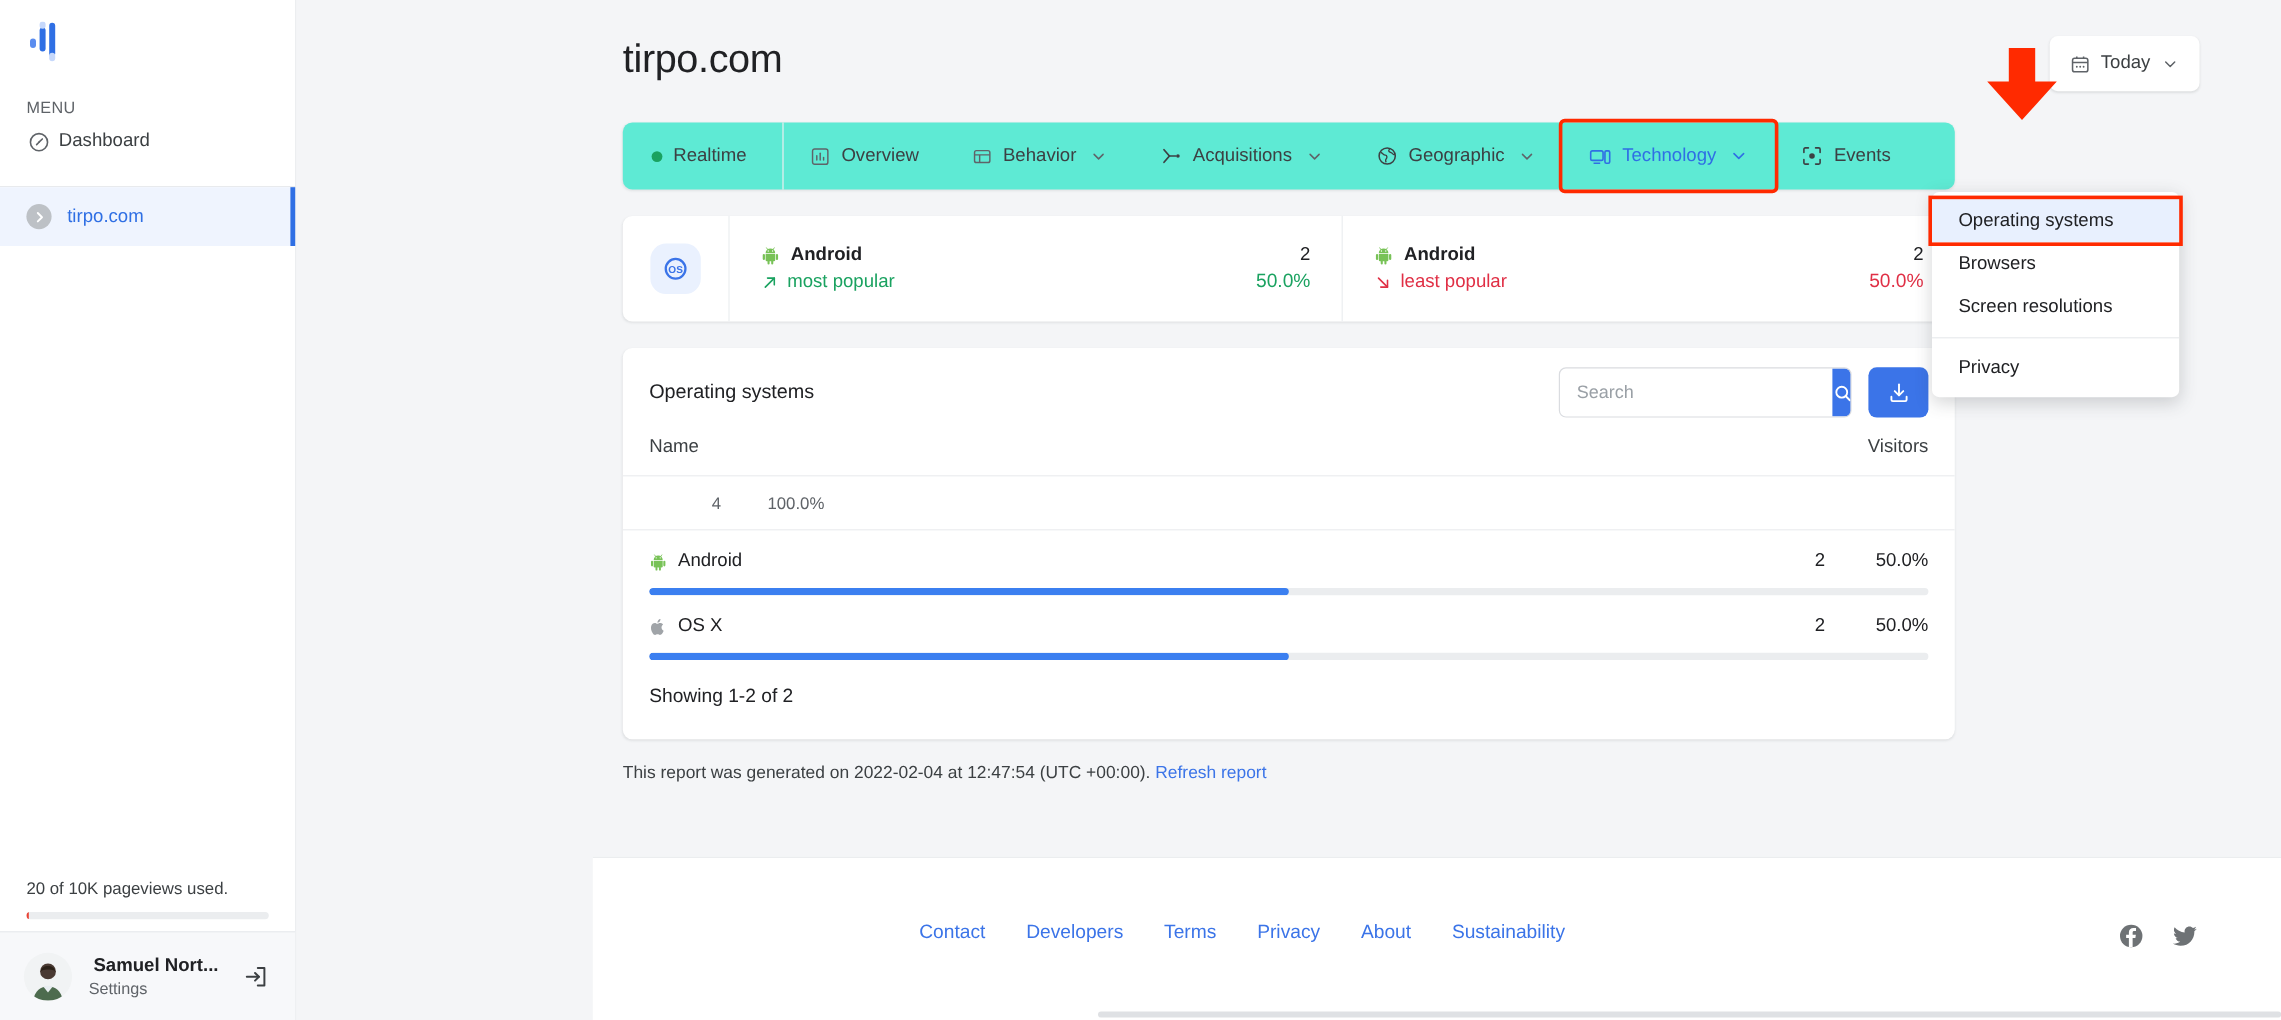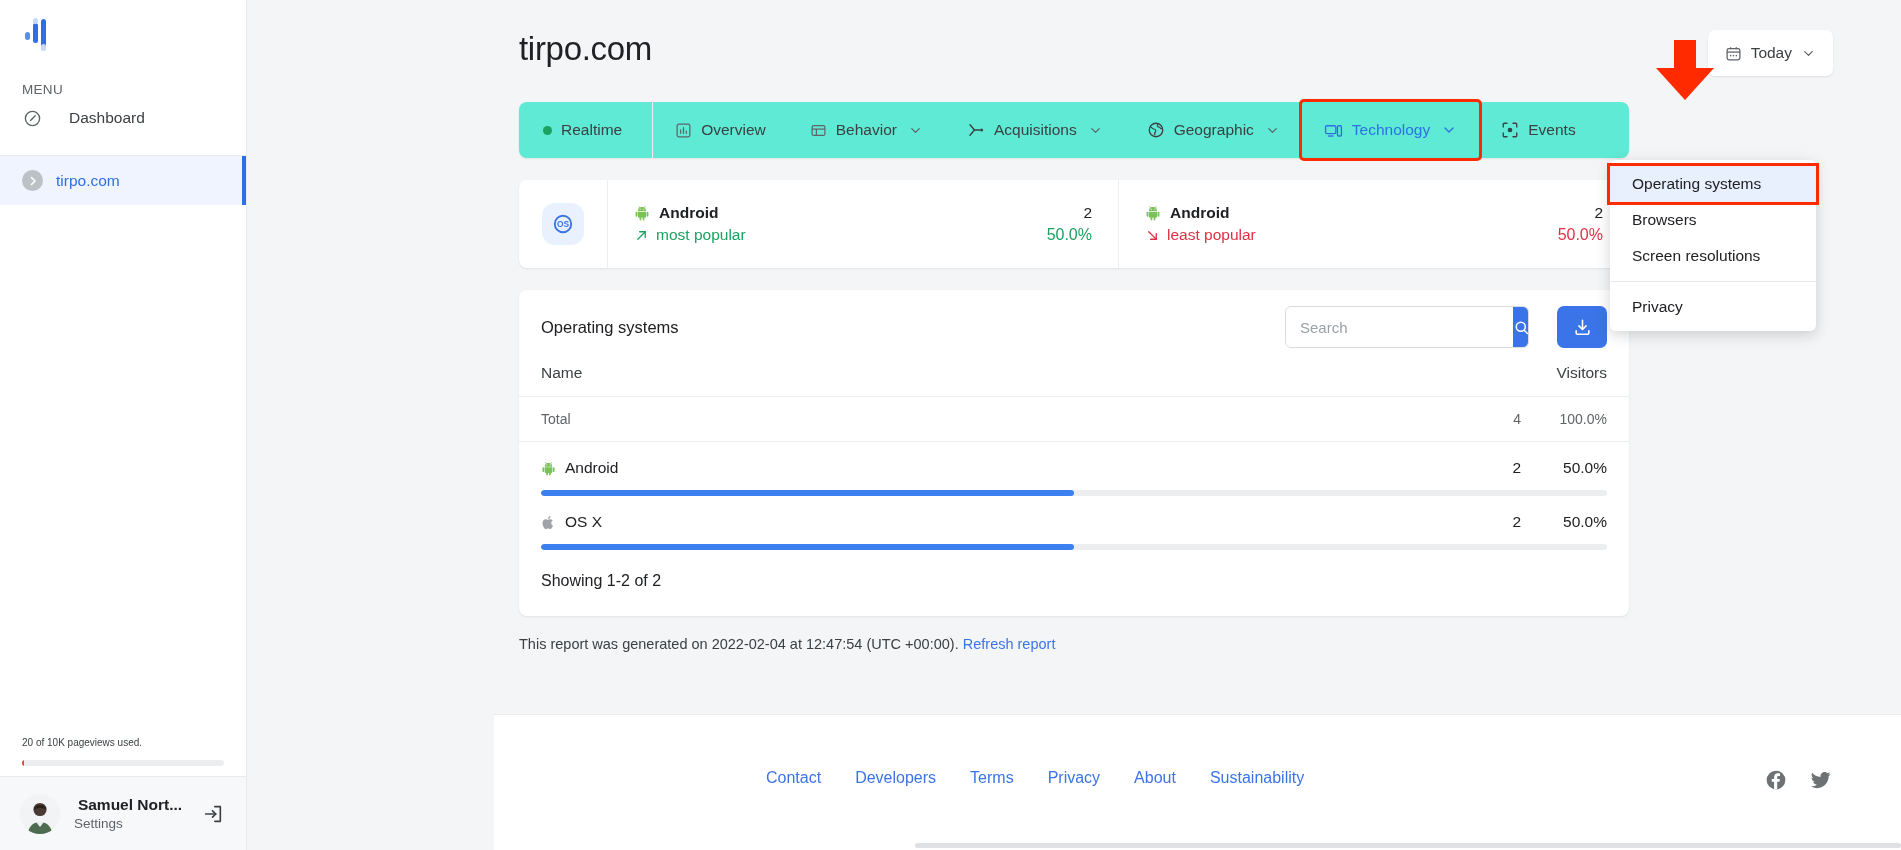--- a/index.html
+++ b/index.html
@@ -17,21 +17,21 @@
     border-right: 1px solid #e8eaed;
     position: relative; flex: 0 0 247px;
   }
   .logo-wrap { padding: 18px 0 0 24px; height: 66px; }
   .logo { width: 30px; height: 34px; display: block; }
   .menu-label {
     font-size: 13.5px; color: #5f6368; letter-spacing: .3px;
     padding: 16px 0 0 22px; font-weight: 400;
   }
   .nav-item {
-    display: flex; align-items: center; gap: 27px;
+    display: flex; align-items: center; gap: 7px;
     padding: 11px 0 11px 22px; font-size: 15.5px; color: #3c4043;
     cursor: pointer;
   }
   .nav-item .ico { width: 20px; height: 20px; display: flex; align-items: center; justify-content: center; }
   .sidebar-sep { height: 1px; background: #e8eaed; margin: 16px 0 0 0; }
   .site-item {
     display: flex; align-items: center; gap: 13px;
     padding: 14px 0 14px 22px; font-size: 15.5px;
     background: #eff4fe; color: #2f6fe4; position: relative; cursor: pointer;
   }
@@ -39,21 +39,21 @@
     content: ""; position: absolute; right: 0; top: 0; bottom: 0;
     width: 4px; background: #2f6fe4;
   }
   .site-item .chev-circle {
     width: 21px; height: 21px; border-radius: 50%; background: #bdc1c6;
     display: flex; align-items: center; justify-content: center; flex: 0 0 21px;
   }
   .quota {
     position: absolute; left: 0; right: 0; bottom: 84px; padding: 0 22px;
   }
-  .quota-text { font-size: 10px; color: #3c4043; }
+  .quota-text { font-size: 14px; color: #3c4043; }
   .quota-bar {
     margin-top: 12px; height: 6px; border-radius: 3px; background: #ebedef;
     position: relative; overflow: hidden;
   }
   .quota-fill { position: absolute; left: 0; top: 0; bottom: 0; width: 2px; background: #ea4335; }
   .sidebar-footer {
     position: absolute; left: 0; right: 0; bottom: 0; height: 74px;
     background: #f7f8fa; border-top: 1px solid #e8eaed;
     display: flex; align-items: center; padding: 0 20px; gap: 14px;
   }
@@ -141,21 +141,21 @@
   
   .table-card {
     margin-top: 22px; background: #fff; border-radius: 8px; width: 1110px;
     box-shadow: 0 1px 2px rgba(60,64,67,.10); overflow: hidden;
   }
   .table-head {
     height: 74px; display: flex; align-items: center; justify-content: space-between;
     padding: 0 22px;
   }
   .table-title { font-size: 16.5px; color: #202124; }
-  .table-actions { display: flex; align-items: flex-end; gap: 28px; }
+  .table-actions { display: flex; align-items: flex-end; gap: 14px; }
   .search-box {
     display: flex; align-items: stretch; height: 42px;
     border: 1px solid #dadce0; border-radius: 6px; overflow: hidden; width: 244px;
     background: #fff;
   }
   .search-box input {
     border: none; outline: none; flex: 1 1 auto; padding: 0 14px;
     font-size: 15px; color: #3c4043; font-family: "Liberation Sans", sans-serif;
     background: transparent;
   }
@@ -499,21 +499,20 @@
             </div>
           </div>
         </div>
 
         <div class="thead">
           <span>Name</span>
           <span>Visitors</span>
         </div>
 
         <div class="trow-total">
-          <span style="flex:1 1 auto;">Total</span>
           <span class="tot-vis">4</span>
           <span class="tot-pct">100.0%</span>
         </div>
 
         <div class="trow">
           <div class="trow-inner">
             <span class="tname">
               <svg width="15" height="15" viewBox="0 0 24 24">
                 <path d="M6 10 h12 v7.5 a1.6 1.6 0 0 1 -1.6 1.6 h-8.8 a1.6 1.6 0 0 1 -1.6 -1.6z" fill="#78c257"></path>
                 <rect x="2.4" y="10" width="2.8" height="7.6" rx="1.4" fill="#78c257"></rect>

